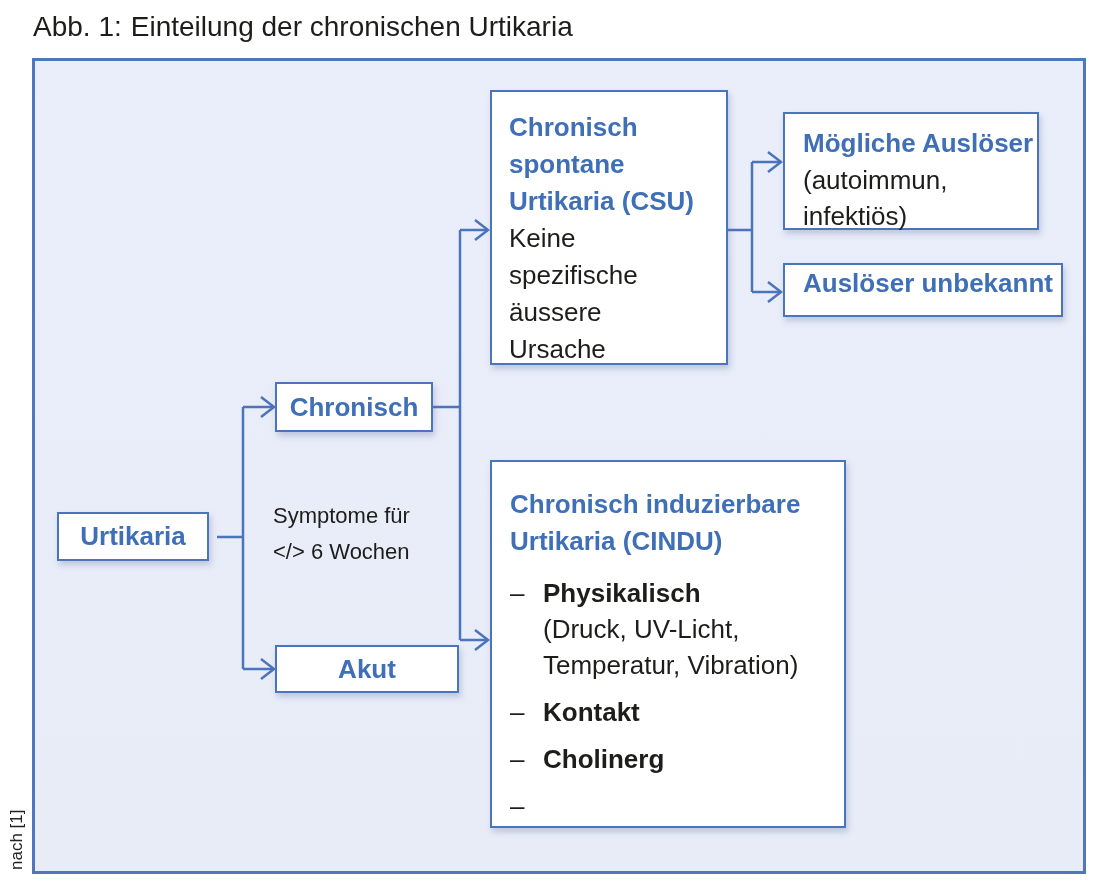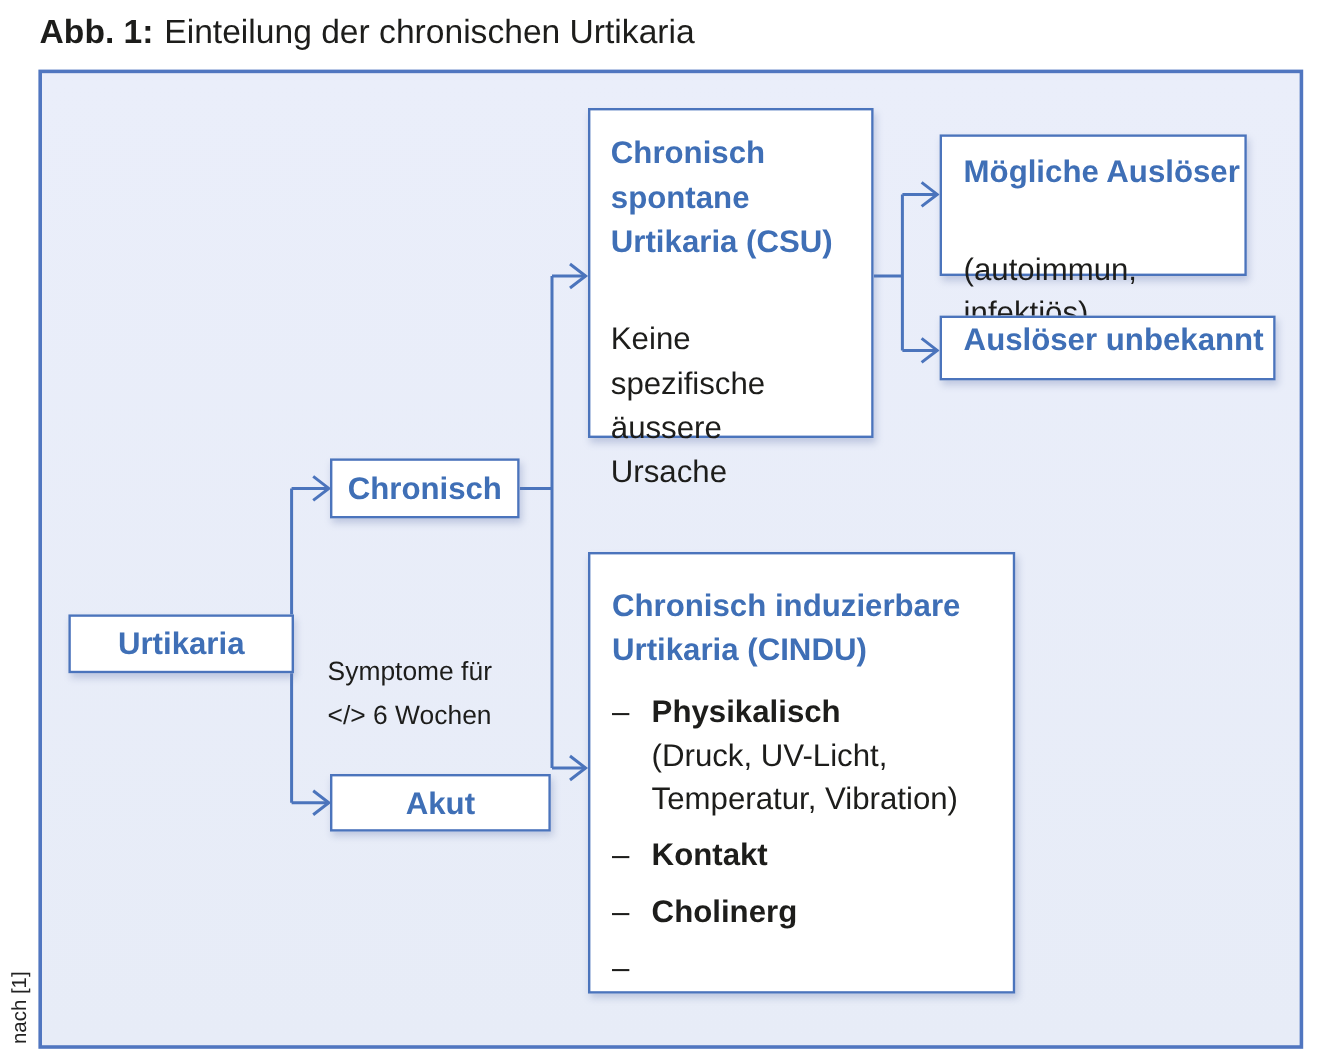--- a/index.html
+++ b/index.html
@@ -4,42 +4,42 @@
 <style>
   html,body { margin:0; padding:0; background:#ffffff; }
   .page {
     position:relative; width:1100px; height:887px; overflow:hidden;
     font-family:"Liberation Sans", sans-serif; background:#ffffff;
   }
   .figure-caption {
     position:absolute; left:33px; top:11px;
     font-size:28px; color:#1d1d1b; white-space:nowrap;
   }
-  .figure-caption .cap-label { font-weight:700; }
+  .figure-caption .cap-label { font-weight:400; }
   .figure-caption .cap-text { margin-left:9px; }
 
   .panel {
     position:absolute; left:32px; top:58px; width:1054px; height:816px;
     box-sizing:border-box; border:3px solid #5076c0;
     background:linear-gradient(180deg,#eaeefa 0%, #e7ecf7 100%);
   }
   svg.connectors { position:absolute; left:0; top:0; width:1048px; height:810px; }
 
   .node {
     position:absolute; box-sizing:border-box; background:#ffffff;
     border:2px solid #4b74bc; box-shadow:2px 4px 6px rgba(99,119,170,0.32);
   }
   .node-center {
     display:flex; align-items:center; justify-content:center;
     color:#3f6fb6; font-weight:700; font-size:26px;
   }
   .blue-heading { color:#3f6fb6; font-weight:700; font-size:26px; line-height:37px; white-space:pre-line; }
-  .dark-body   { color:#1d1d1b; font-size:26px; line-height:37px; white-space:pre-line;margin-top:44px; }
+  .dark-body   { color:#1d1d1b; font-size:26px; line-height:37px; white-space:pre-line; }
 
-  #node-urtikaria { left:22px;  top:451px; width:188px; height:49px; }
+  #node-urtikaria { left:22px;  top:451px; width:152px; height:49px; }
   #node-chronisch { left:240px; top:321px; width:158px; height:50px; }
   #node-akut      { left:240px; top:584px; width:184px; height:48px; }
   #node-csu       { left:455px; top:29px;  width:238px; height:275px; padding:17px 0 0 17px; }
   #node-moegliche { left:748px; top:51px;  width:256px; height:118px; padding:11px 0 0 18px; }
   #node-moegliche .dark-body { line-height:36px; }
   #node-unbekannt { left:748px; top:202px; width:280px; height:54px; display:flex; align-items:flex-start; padding-left:18px; }
   #node-cindu     { left:455px; top:399px; width:356px; height:368px; padding:24px 12px 0 18px; }
 
   .cindu-list { margin-top:15px; }
   .cindu-item { display:flex; margin-bottom:11px; }

